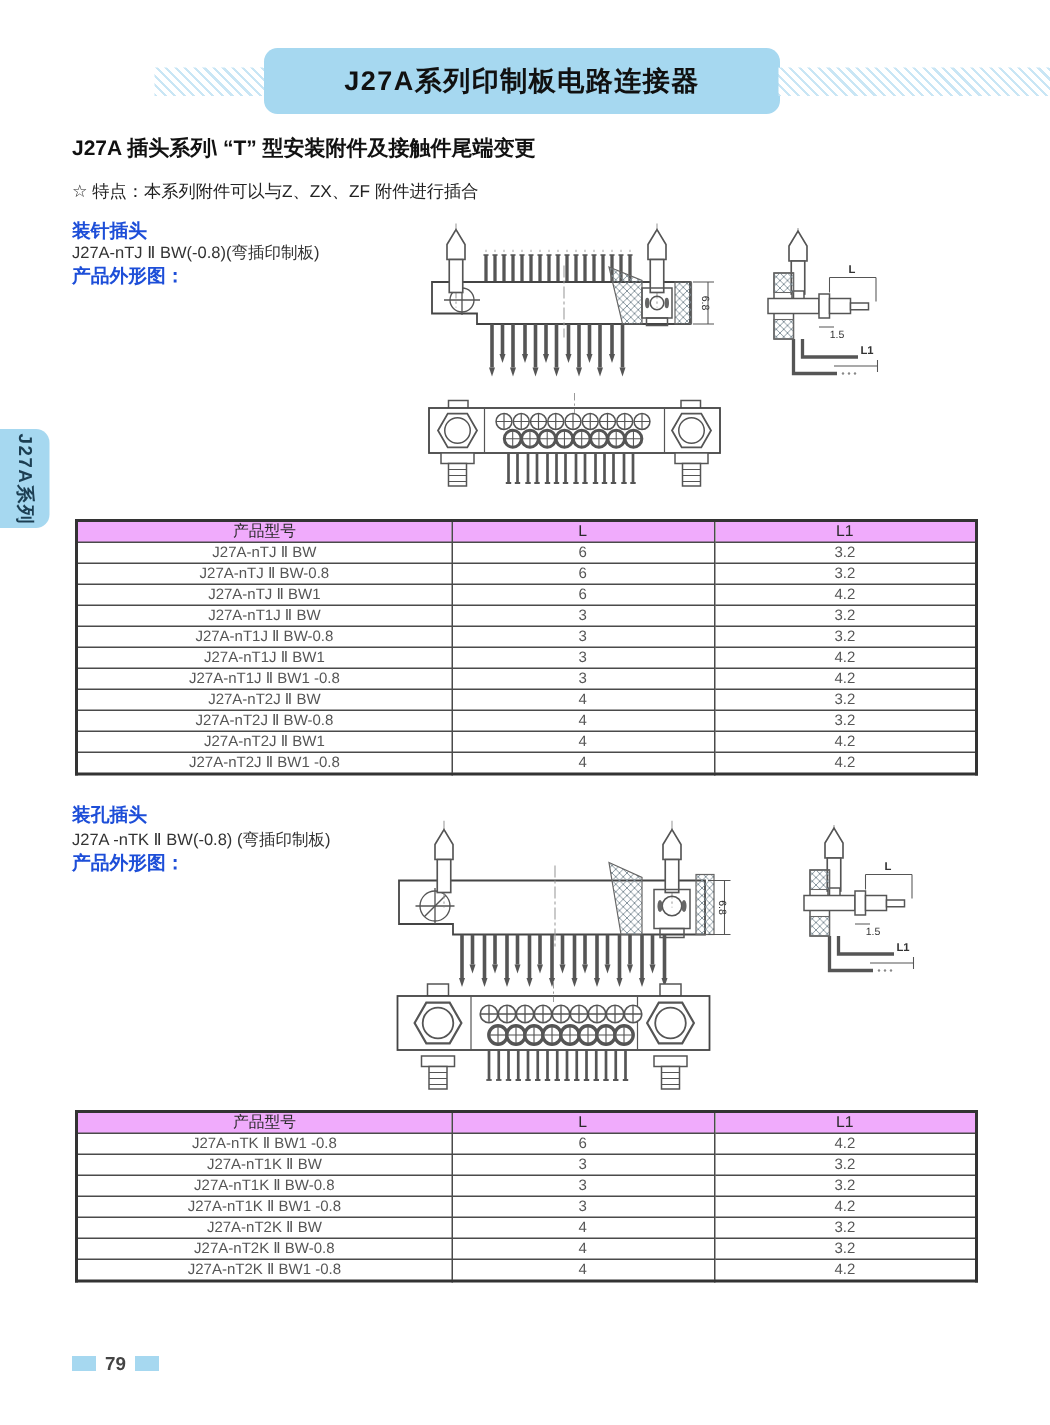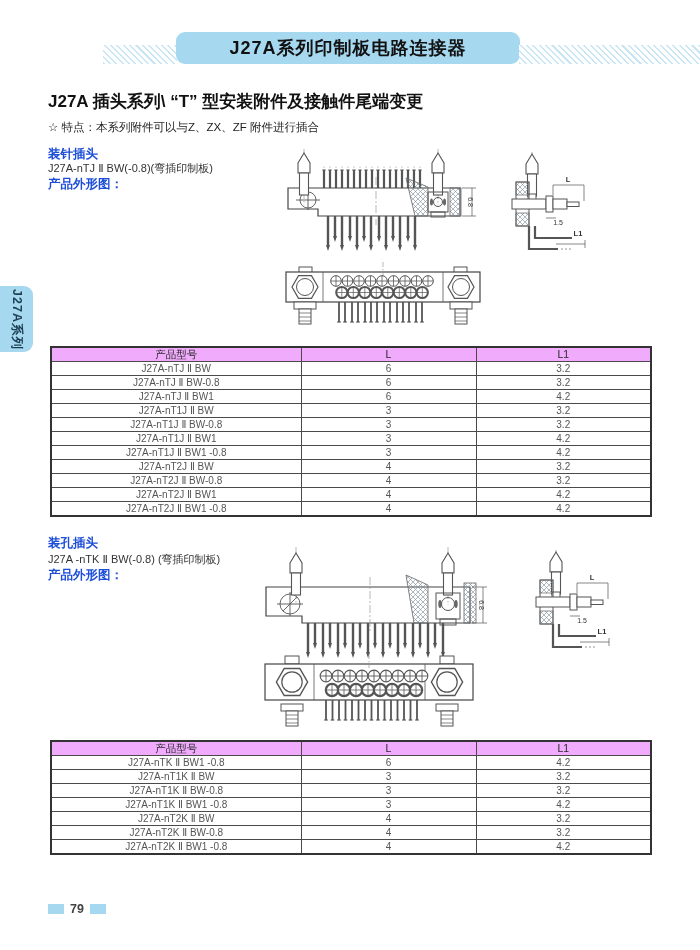--- a/index.html
+++ b/index.html
@@ -4,32 +4,32 @@
 <style>
   html,body{margin:0;padding:0;}
   body{
     width:700px;height:950px;position:relative;background:#ffffff;
     font-family:"Liberation Sans","DejaVu Sans",sans-serif;color:#222;
     overflow:hidden;
   }
   .abs{position:absolute;}
   
   .banner{
-    left:176px;top:32px;width:344px;height:32px;background:#a6d8f0;
+    left:176px;top:32px;width:344px;height:44px;background:#a6d8f0;
     border-radius:9px;display:flex;align-items:center;justify-content:center;
     font-size:18px;font-weight:bold;color:#111;letter-spacing:1px;
   }
   .stripes{
     height:19px;top:45px;
     background:repeating-linear-gradient(45deg,#c9e6f5 0 1.5px,#ffffff 1.5px 4.5px);
   }
   .stripes.left{left:103px;width:74px;}
   .stripes.right{left:519px;width:181px;}
   
-  .section-title{left:48px;top:90px;font-size:17px;font-weight:bold;color:#111;}
+  .section-title{left:48px;top:90px;font-size:14px;font-weight:bold;color:#111;}
   .feature{left:48px;top:120px;font-size:11.5px;color:#222;}
   .sub-heading{font-weight:bold;font-size:12.5px;color:#1d4ed8;}
   .model-line{font-size:11px;color:#333;}
   
   .data-table{
     left:50px;border-collapse:collapse;width:600px;table-layout:fixed;
     border:2px solid #333;
   }
   .data-table th,.data-table td{
     border:1px solid #4a4a4a;height:13px;line-height:13px;padding:0;

